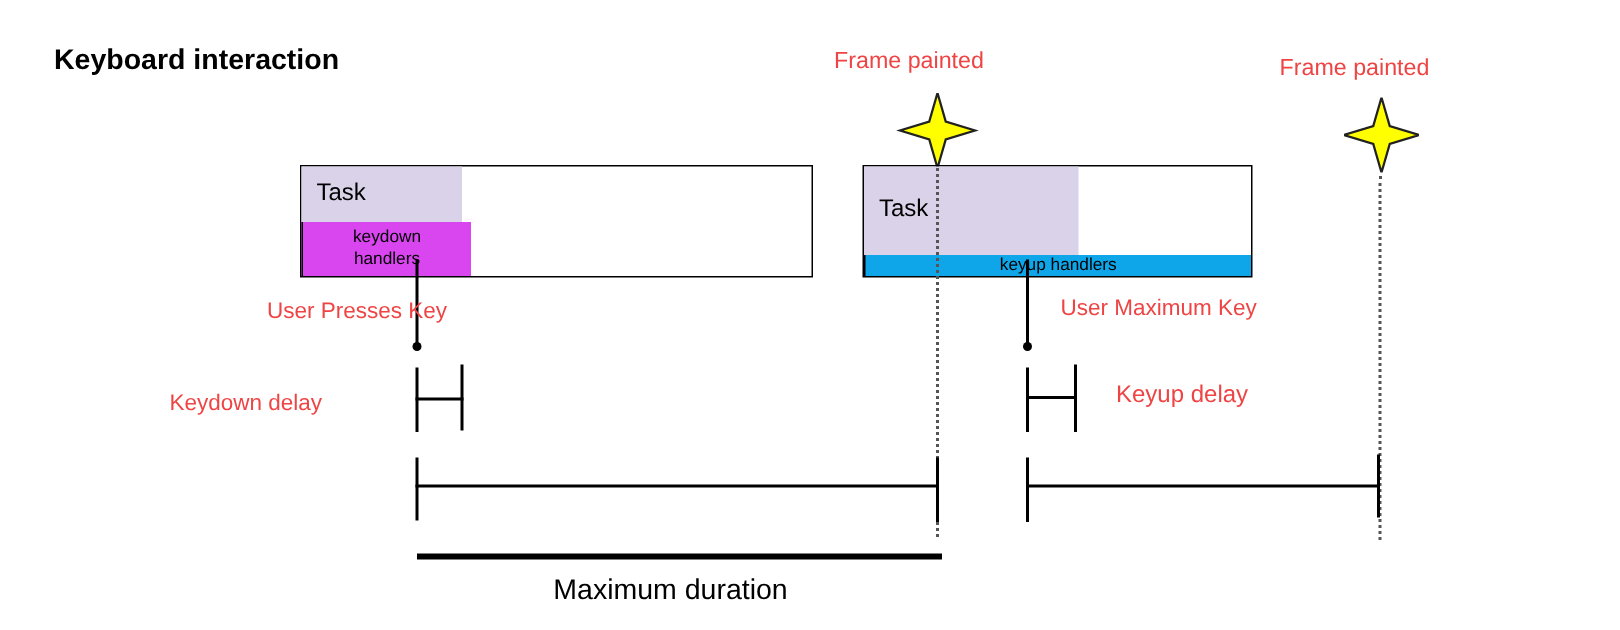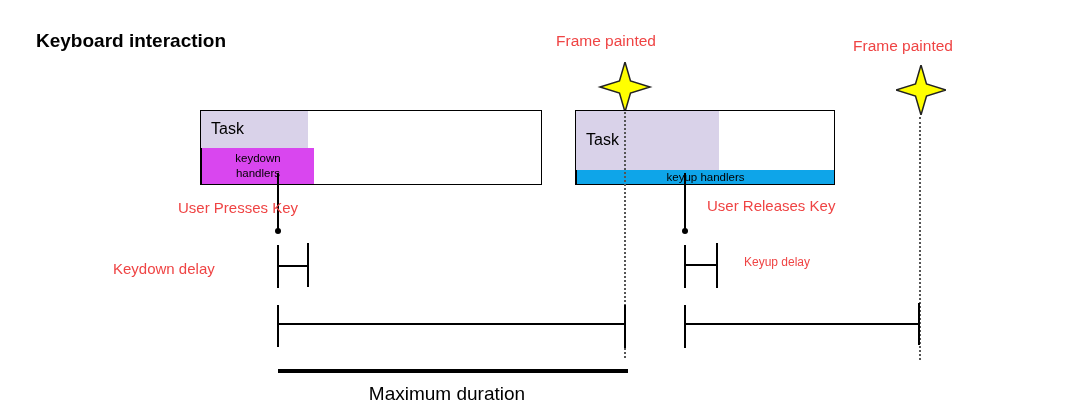--- a/index.html
+++ b/index.html
@@ -65,35 +65,35 @@
 
   <div class="abs dotline" style="left:624px;top:112px;height:246px;"></div>
   <div class="abs dotline" style="left:919px;top:117px;height:243px;"></div>
 
   <div class="abs vline" style="left:277px;top:173px;height:56px;"></div>
   <div class="abs dot" style="left:275px;top:228px;"></div>
   <div class="abs label" style="left:140px;top:199px;margin-left:38px;">User Presses Key</div>
 
   <div class="abs vline" style="left:684px;top:173px;height:56px;"></div>
   <div class="abs dot" style="left:682px;top:228px;"></div>
-  <div class="abs label" style="left:707px;top:197px;">User Releases Key</div>
+  <div class="abs label" style="left:707px;top:197px;">User Maximum Key</div>
 
   <div class="abs label" style="left:113px;top:260px;">Keydown delay</div>
   <div class="abs vline" style="left:277px;top:245px;height:43px;"></div>
   <div class="abs vline" style="left:307px;top:243px;height:44px;"></div>
   <div class="abs hline" style="left:277px;top:265px;width:32px;"></div>
 
   <div class="abs vline" style="left:277px;top:305px;height:42px;"></div>
   <div class="abs vline" style="left:624px;top:305px;height:43px;"></div>
   <div class="abs hline" style="left:277px;top:323px;width:349px;"></div>
 
   <div class="abs vline" style="left:684px;top:245px;height:43px;"></div>
   <div class="abs vline" style="left:716px;top:243px;height:45px;"></div>
   <div class="abs hline" style="left:684px;top:264px;width:34px;"></div>
-  <div class="abs label" style="left:744px;top:255px;font-size:12px;">Keyup delay</div>
+  <div class="abs label" style="left:744px;top:255px;font-size:16px;">Keyup delay</div>
 
   <div class="abs vline" style="left:684px;top:305px;height:43px;"></div>
   <div class="abs vline" style="left:918px;top:303px;height:42px;"></div>
   <div class="abs hline" style="left:684px;top:323px;width:236px;"></div>
 
   <div class="abs thickline" style="left:278px;top:369px;width:350px;"></div>
   <div class="abs bold-label" style="left:327px;top:383px;width:240px;">Maximum duration</div>
 
 </div>
 

